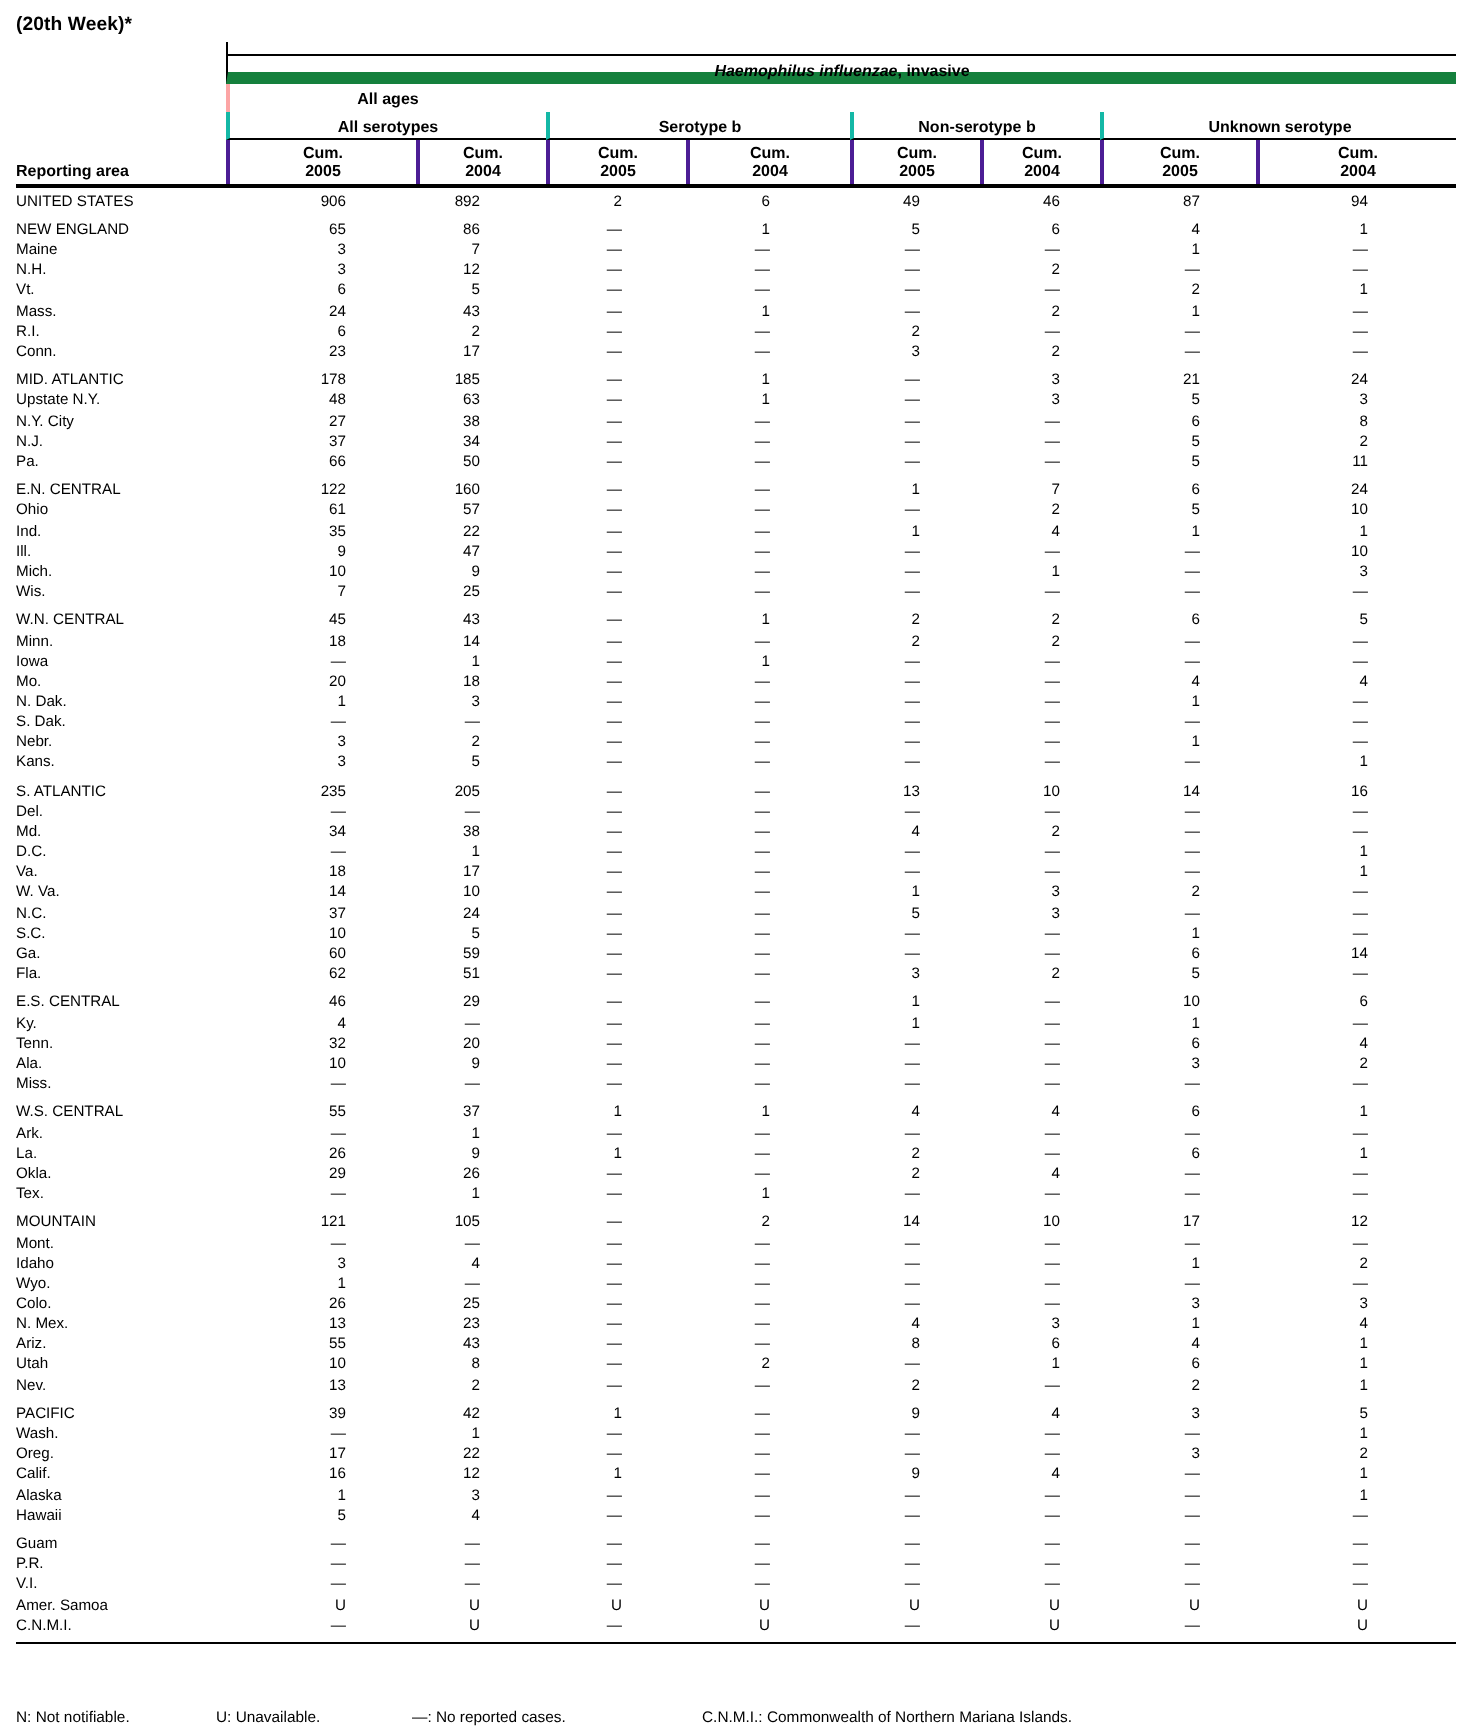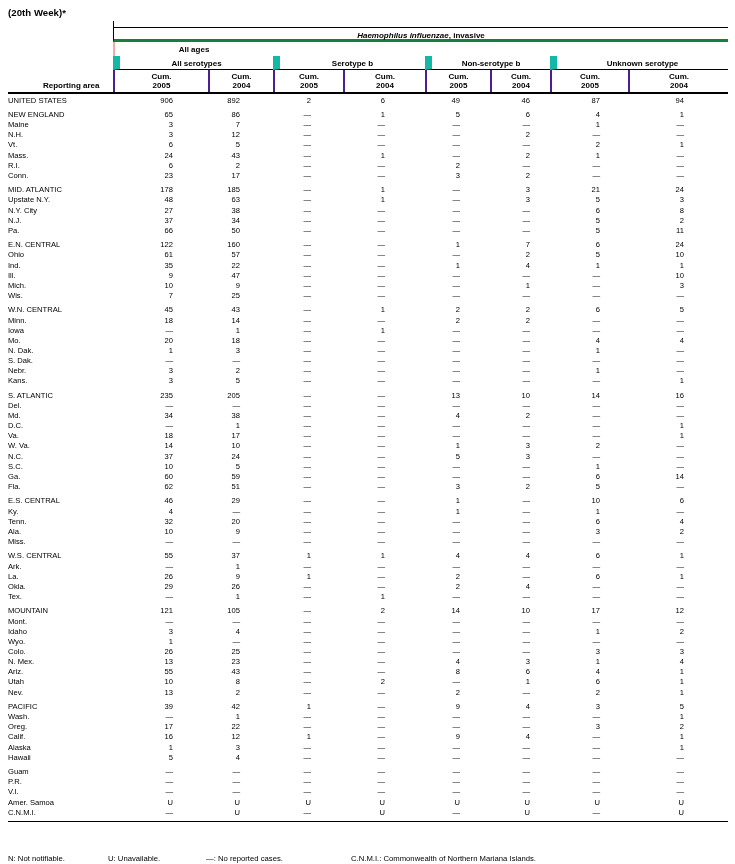--- a/index.html
+++ b/index.html
@@ -19,30 +19,30 @@
   .grid9 {
     display: grid;
     grid-template-columns: 105px 95px 65px 70px 82px 65px 60px 78px 100px; 
   }
 
   .stub { height: 6px; margin-left: 105px; width: 1px; border-left: 1px solid #000; margin-top: 1px; }
 
   
   .hdr { grid-template-rows: 15px 14px 14px 22px; border-bottom: 2px solid #000; width: 720px; }
   .hdr > div { font-weight: bold; font-size: 8px; text-align: center; }
-  .h-disease { grid-column: 2 / 10; grid-row: 1; border-top: 1px solid #000; border-bottom: 3px solid #15803d; border-left: 1px solid #000; padding-top: 3px; }
+  .h-disease { grid-column: 2 / 10; grid-row: 1; border-top: 1px solid #000; border-bottom: 6px solid #15803d; border-left: 1px solid #000; padding-top: 3px; }
   .h-disease i { font-style: italic; }
   .h-allages { grid-column: 2 / 4; grid-row: 2; border-left: 2px solid #fca5a5; padding-top: 3px; }
   .h-age5    { grid-column: 4 / 10; grid-row: 2; border-left: 1px solid #000; border-bottom: 1px solid #000; padding-top: 3px; }
-  .h-sub     { grid-row: 3; border-left: 7px solid #14b8a6; border-bottom: 1px solid #000; padding-top: 3px; }
+  .h-sub     { grid-row: 3; border-left: 2px solid #14b8a6; border-bottom: 1px solid #000; padding-top: 3px; }
   .h-s1 { grid-column: 2 / 4; }
   .h-s2 { grid-column: 4 / 6; }
   .h-s3 { grid-column: 6 / 8; }
   .h-s4 { grid-column: 8 / 10; }
-  .h-reparea { grid-column: 1; grid-row: 4; text-align: left !important; display: flex; align-items: flex-end; padding-bottom: 2px; margin-left: 35px; }
+  .h-reparea { grid-column: 1; grid-row: 4; text-align: left !important; display: flex; align-items: flex-end; padding-bottom: 2px; }
   .h-cum { grid-row: 4; border-left: 2px solid #4c1d95; display: flex; flex-direction: column; justify-content: flex-end; padding-bottom: 2px; line-height: 9px; }
   .h-cum span { display: block; }
 
   
   .tbody { width: 720px; border-bottom: 1.5px solid #000; padding: 2px 0 3px 0; }
   .trow { height: 10.15px; align-items: center; }
   .trow .c { font-size: 7.6px; line-height: 10.15px; white-space: nowrap; }
   .trow .area { text-align: left; }
   .trow .val { text-align: right; }
   .trow .c:nth-child(2) { padding-right: 35px; }

